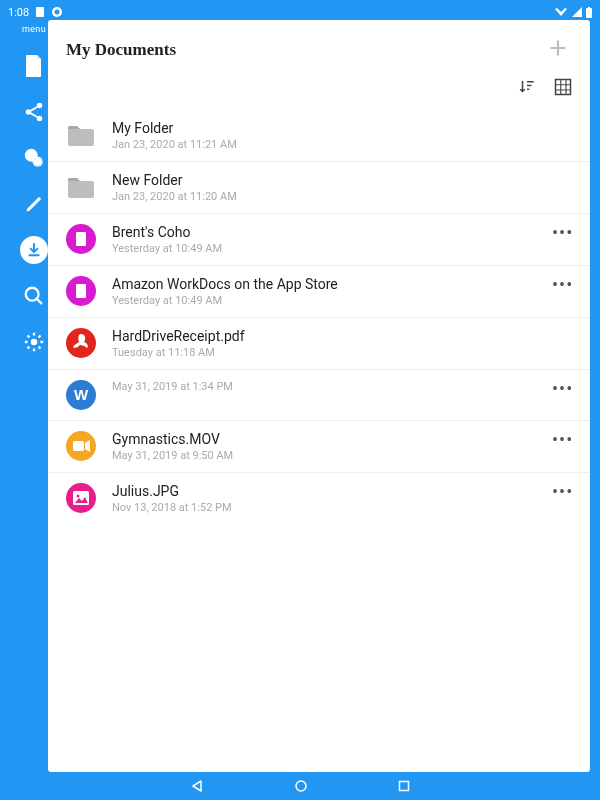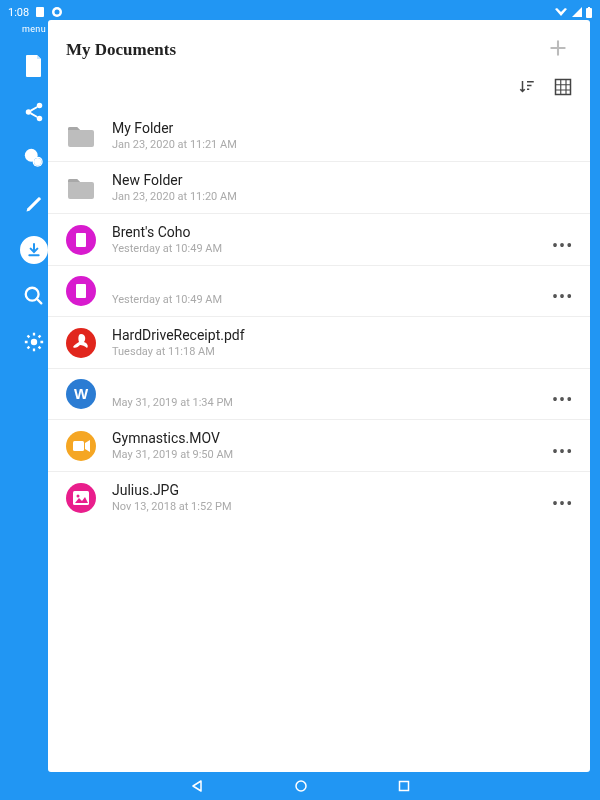--- a/index.html
+++ b/index.html
@@ -25,21 +25,21 @@
 
   .header { display: flex; align-items: center; padding: 14px 18px 6px 18px; }
   .title { font-weight: 700; font-size: 17px; font-family: Georgia, 'Times New Roman', serif; color: #222; }
   .header-spacer { flex: 1; }
   .header-btn { color: #999; padding: 4px; margin-left: 8px; }
 
   .toolbar { display: flex; justify-content: flex-end; padding: 6px 18px 10px 18px; gap: 18px; }
   .toolbar-btn { color: #444; }
 
   .list { flex: 1; overflow: auto; }
-  .row { display: flex; align-items: flex-end; padding: 10px 18px; border-bottom: 1px solid #eee; gap: 16px; }
+  .row { display: flex; align-items: flex-start; padding: 10px 18px; border-bottom: 1px solid #eee; gap: 16px; }
   .row:last-child { border-bottom: none; }
   .file-icon { width: 30px; height: 30px; border-radius: 50%; display: flex; align-items: center; justify-content: center; flex-shrink: 0; }
   .file-icon.folder { border-radius: 0; background: transparent; }
   .file-icon svg { display: block; }
   .row-text { flex: 1; min-width: 0; }
   .row-name { font-size: 14px; color: #222; margin-bottom: 2px; }
   .row-meta { font-size: 11px; color: #aaa; }
   .row-more { color: #555; padding: 0 4px; letter-spacing: 1px; font-size: 18px; line-height: 1; width: 24px; text-align: center; }
 
   
@@ -196,20 +196,21 @@
         <div class="row-more"><span>•••</span></div>
       </div>
       <div class="row">
         <div class="file-icon">
           <svg width="30" height="30" viewBox="0 0 30 30">
             <circle cx="15" cy="15" r="15" fill="#D81BCE"></circle>
             <rect x="10" y="8" width="10" height="14" rx="1" fill="#fff"></rect>
           </svg>
         </div>
         <div class="row-text">
+          <div class="row-name">Amazon WorkDocs on the App Store</div>
           <div class="row-meta">Yesterday at 10:49 AM</div>
         </div>
         <div class="row-more"><span>•••</span></div>
       </div>
       <div class="row">
         <div class="file-icon">
           <svg width="30" height="30" viewBox="0 0 30 30">
             <circle cx="15" cy="15" r="15" fill="#E1261D"></circle>
             <path d="M15 6 c5 0 5 6 3 8 c3 1 5 4 3 6 c-2 -2 -5 -3 -7 -3 c-2 2 -5 4 -7 2 c1 -2 4 -4 6 -5 c-1 -3 -1 -8 2 -8 z" fill="#fff"></path>
           </svg>

